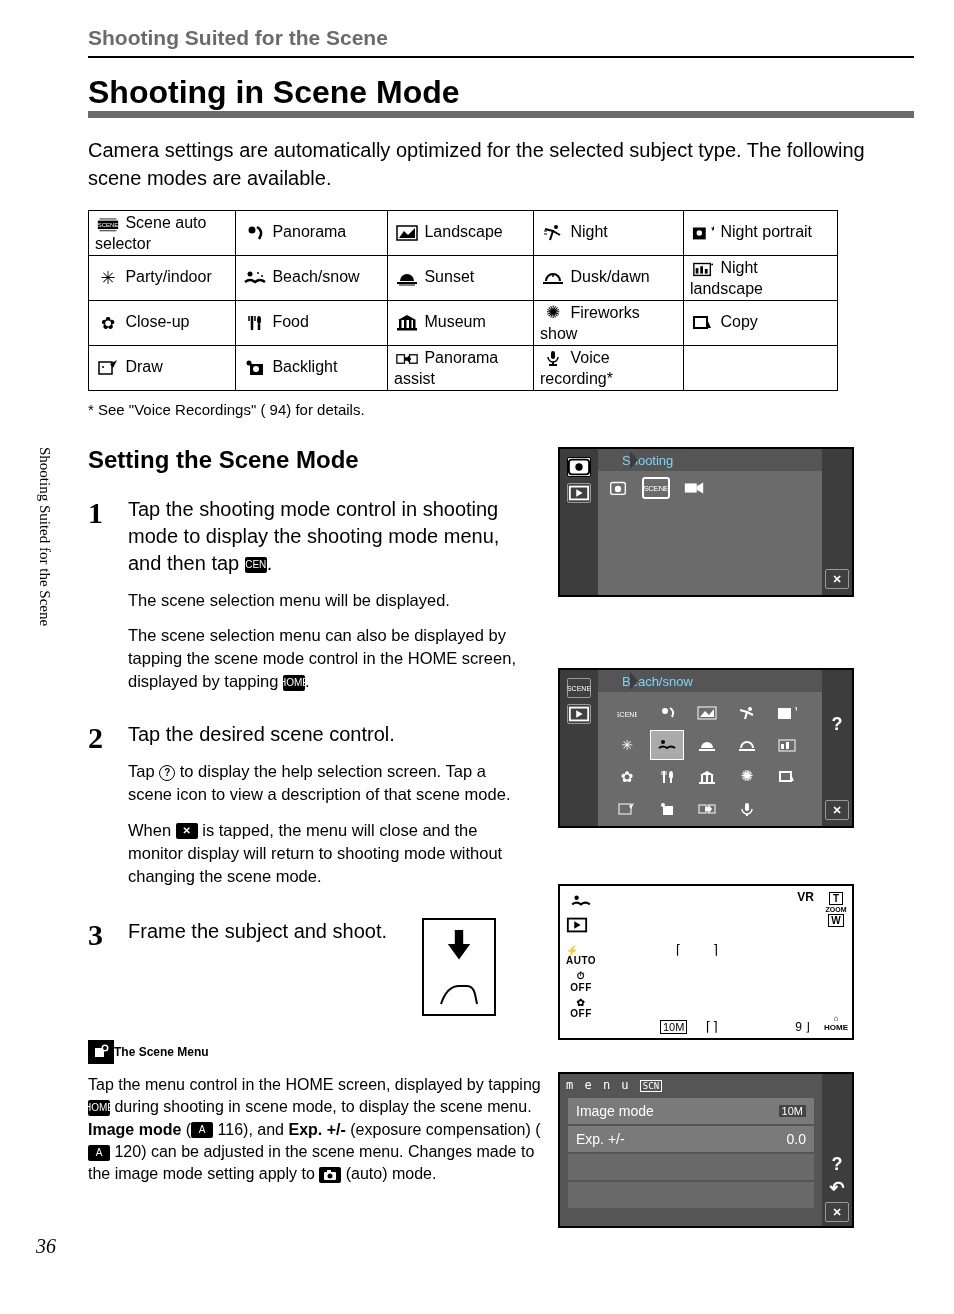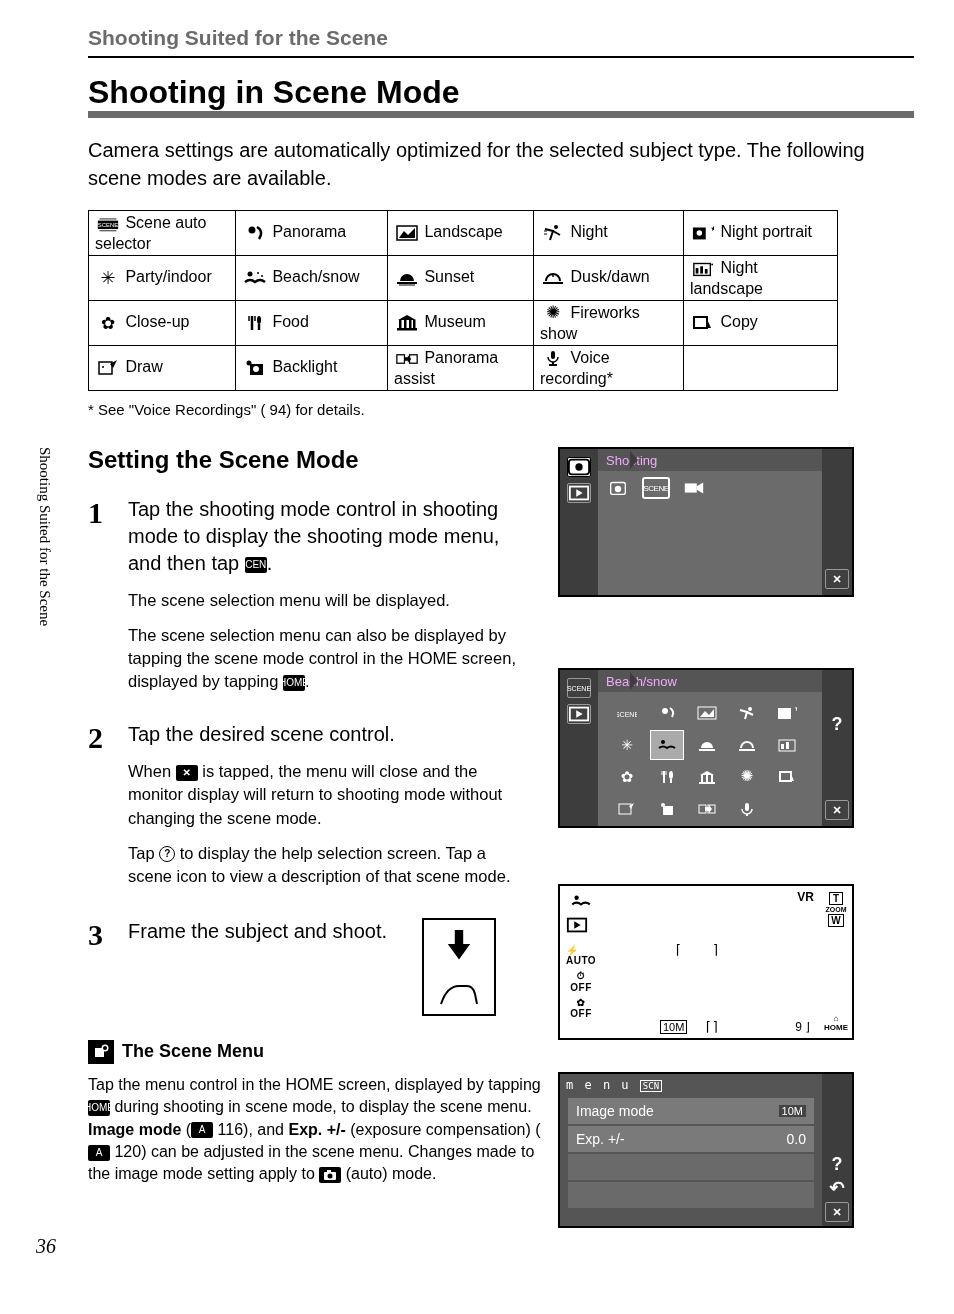--- a/index.html
+++ b/index.html
@@ -122,24 +122,24 @@
     width: 30px;
     background: #3d3d3d;
     display: flex; flex-direction: column; align-items: center; justify-content: flex-end;
     gap: 6px; padding-bottom: 6px;
   }
   .lcd-topbar {
     position: absolute;
     left: 38px; right: 30px; top: 0;
     height: 22px;
     background: #555;
-    color: #f0abfc;
+    color: #7dd3fc;
     font-size: 13px;
     display: flex; align-items: center;
-    padding-left: 8px;
+    padding-left: 24px;
   }
   .lcd-selected-arrow {
     position: absolute; left:32px; top:2px; width:0; height:0;
     border-top:9px solid transparent; border-bottom:9px solid transparent;
     border-left:8px solid #3d3d3d;
   }
   .chip {
     width: 24px; height: 20px;
     background: #404040;
     border: 1px solid #999;
@@ -179,23 +179,23 @@
   .bracket { position:absolute; font-family:monospace; }
   .shutter-graphic {
     border: 2px solid #000;
     width: 74px; height: 98px;
     display:flex; flex-direction:column; align-items:center; justify-content:space-around;
     font-size: 28px;
     margin-left: 20px;
   }
   .info-box-title {
     font-weight: bold;
-    font-size: 18px;
+    font-size: 12px;
     margin: 24px 0 0 88px;
-    display:flex; align-items:center; gap:8px;
+    display:flex; align-items:center; 
   }
   .info-box-icon {
     width:26px; height:24px; background:#000; color:#fff;
     display:flex; align-items:center; justify-content:center;
   }
   .info-text {
     font-size: 16px;
     line-height: 1.4;
     margin: 10px 0 0 88px;
     max-width: 454px;
@@ -472,24 +472,24 @@
   <div class="lcd-right-strip">
     <div class="chip" style="font-weight:bold">✕</div>
   </div>
 </div>
 
 <div class="step" style="margin-top:28px">
   <div class="step-num">2</div>
   <div class="step-body">
     <div class="step-headline">Tap the desired scene control.</div>
     <div class="step-sub">
-      When <span class="inline-icon" style="font-weight:bold">✕</span> is tapped, the menu will close and the monitor display will return to shooting mode without changing the scene mode.
+      Tap <span class="inline-icon white" style="border-radius:50%;width:16px;height:16px;font-weight:bold">?</span> to display the help selection screen. Tap a scene icon to view a description of that scene mode.
     </div>
     <div class="step-sub">
-      Tap <span class="inline-icon white" style="border-radius:50%;width:16px;height:16px;font-weight:bold">?</span> to display the help selection screen. Tap a scene icon to view a description of that scene mode.
+      When <span class="inline-icon" style="font-weight:bold">✕</span> is tapped, the menu will close and the monitor display will return to shooting mode without changing the scene mode.
     </div>
   </div>
 </div>
 
 <div class="lcd lcd2">
   <div class="lcd-left-strip">
     <div class="chip" style="font-size:7px">SCENE</div>
     <div class="chip">
         <svg class="ico" viewBox="0 0 24 18">
           <rect x="2" y="2" width="20" height="14" fill="none" stroke="#fff" stroke-width="2"></rect>

